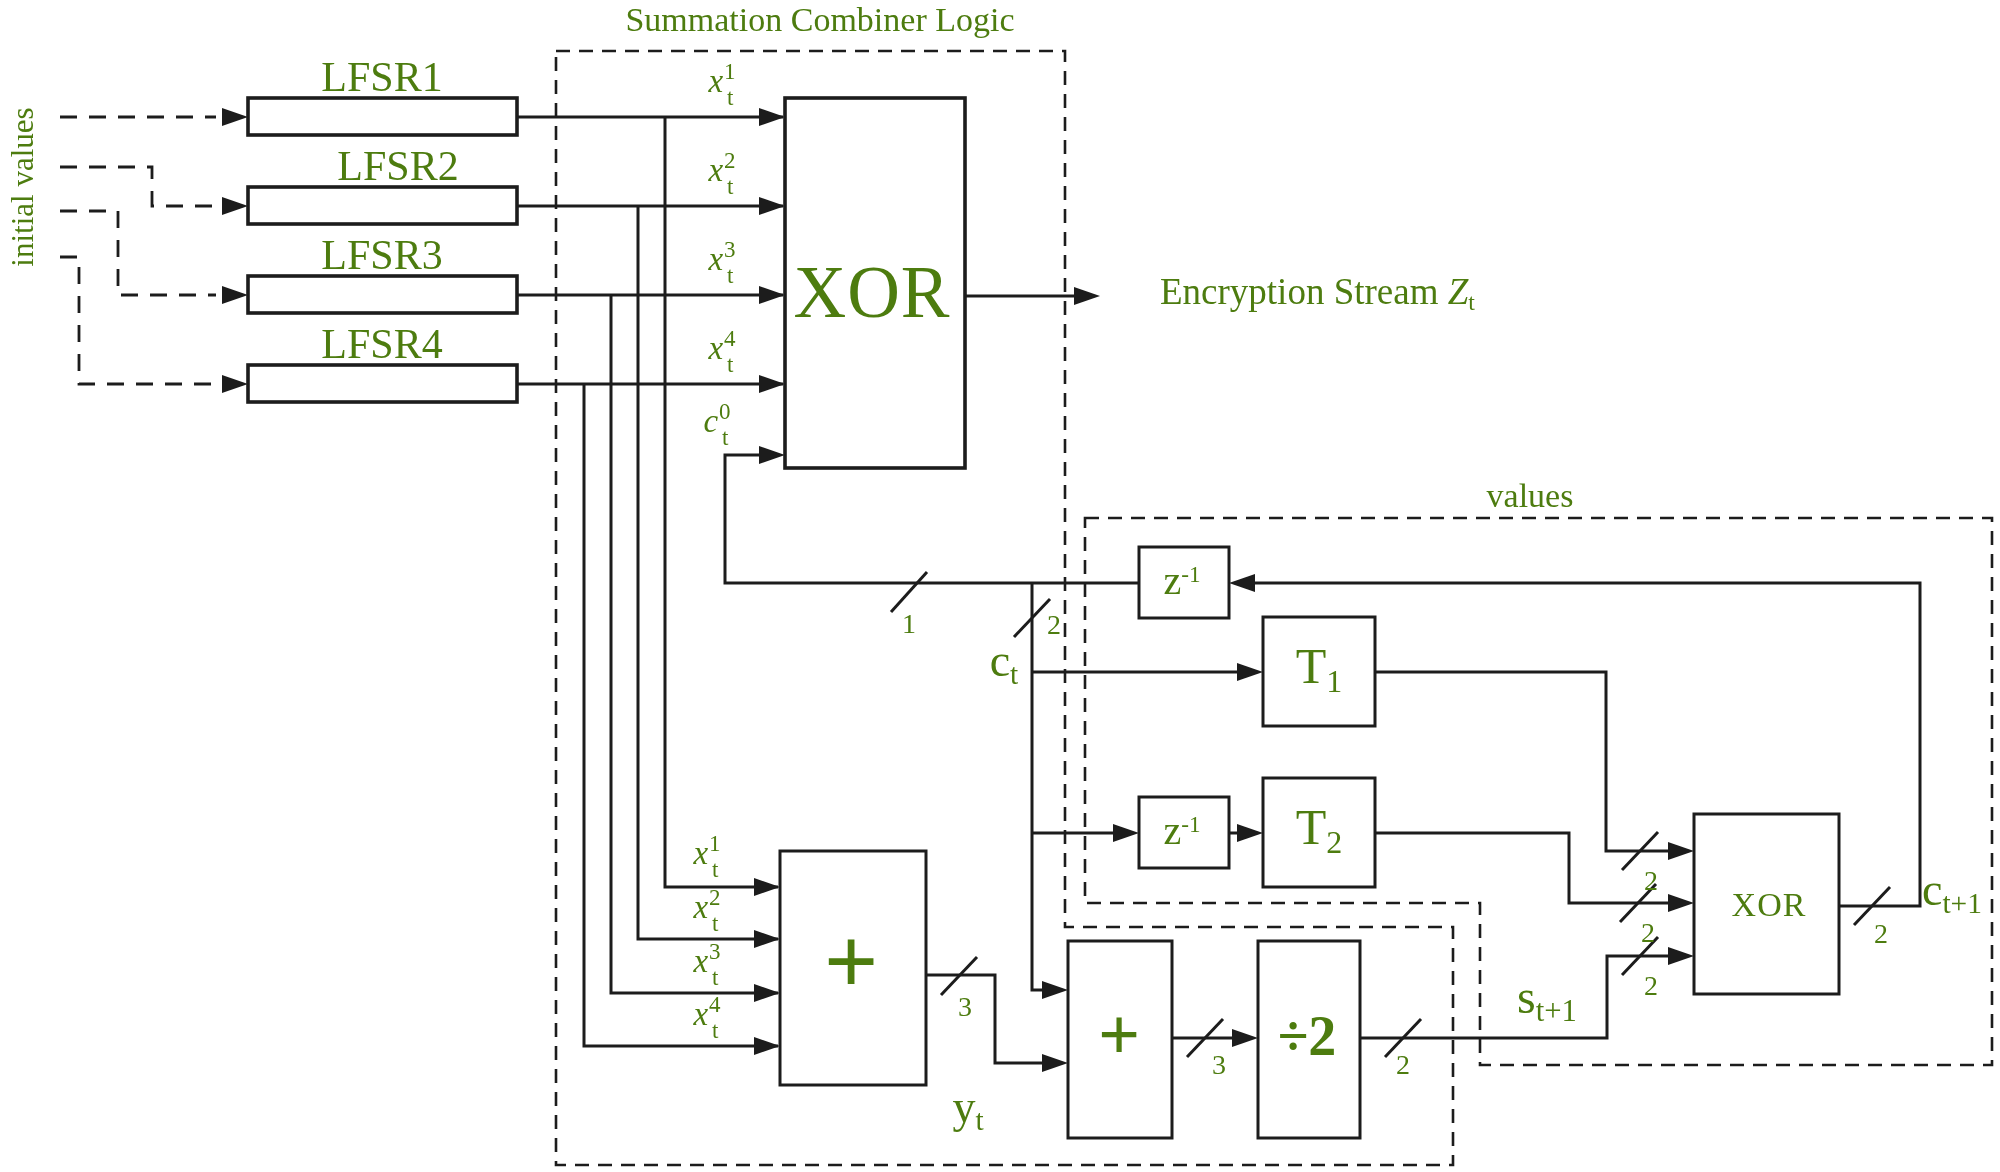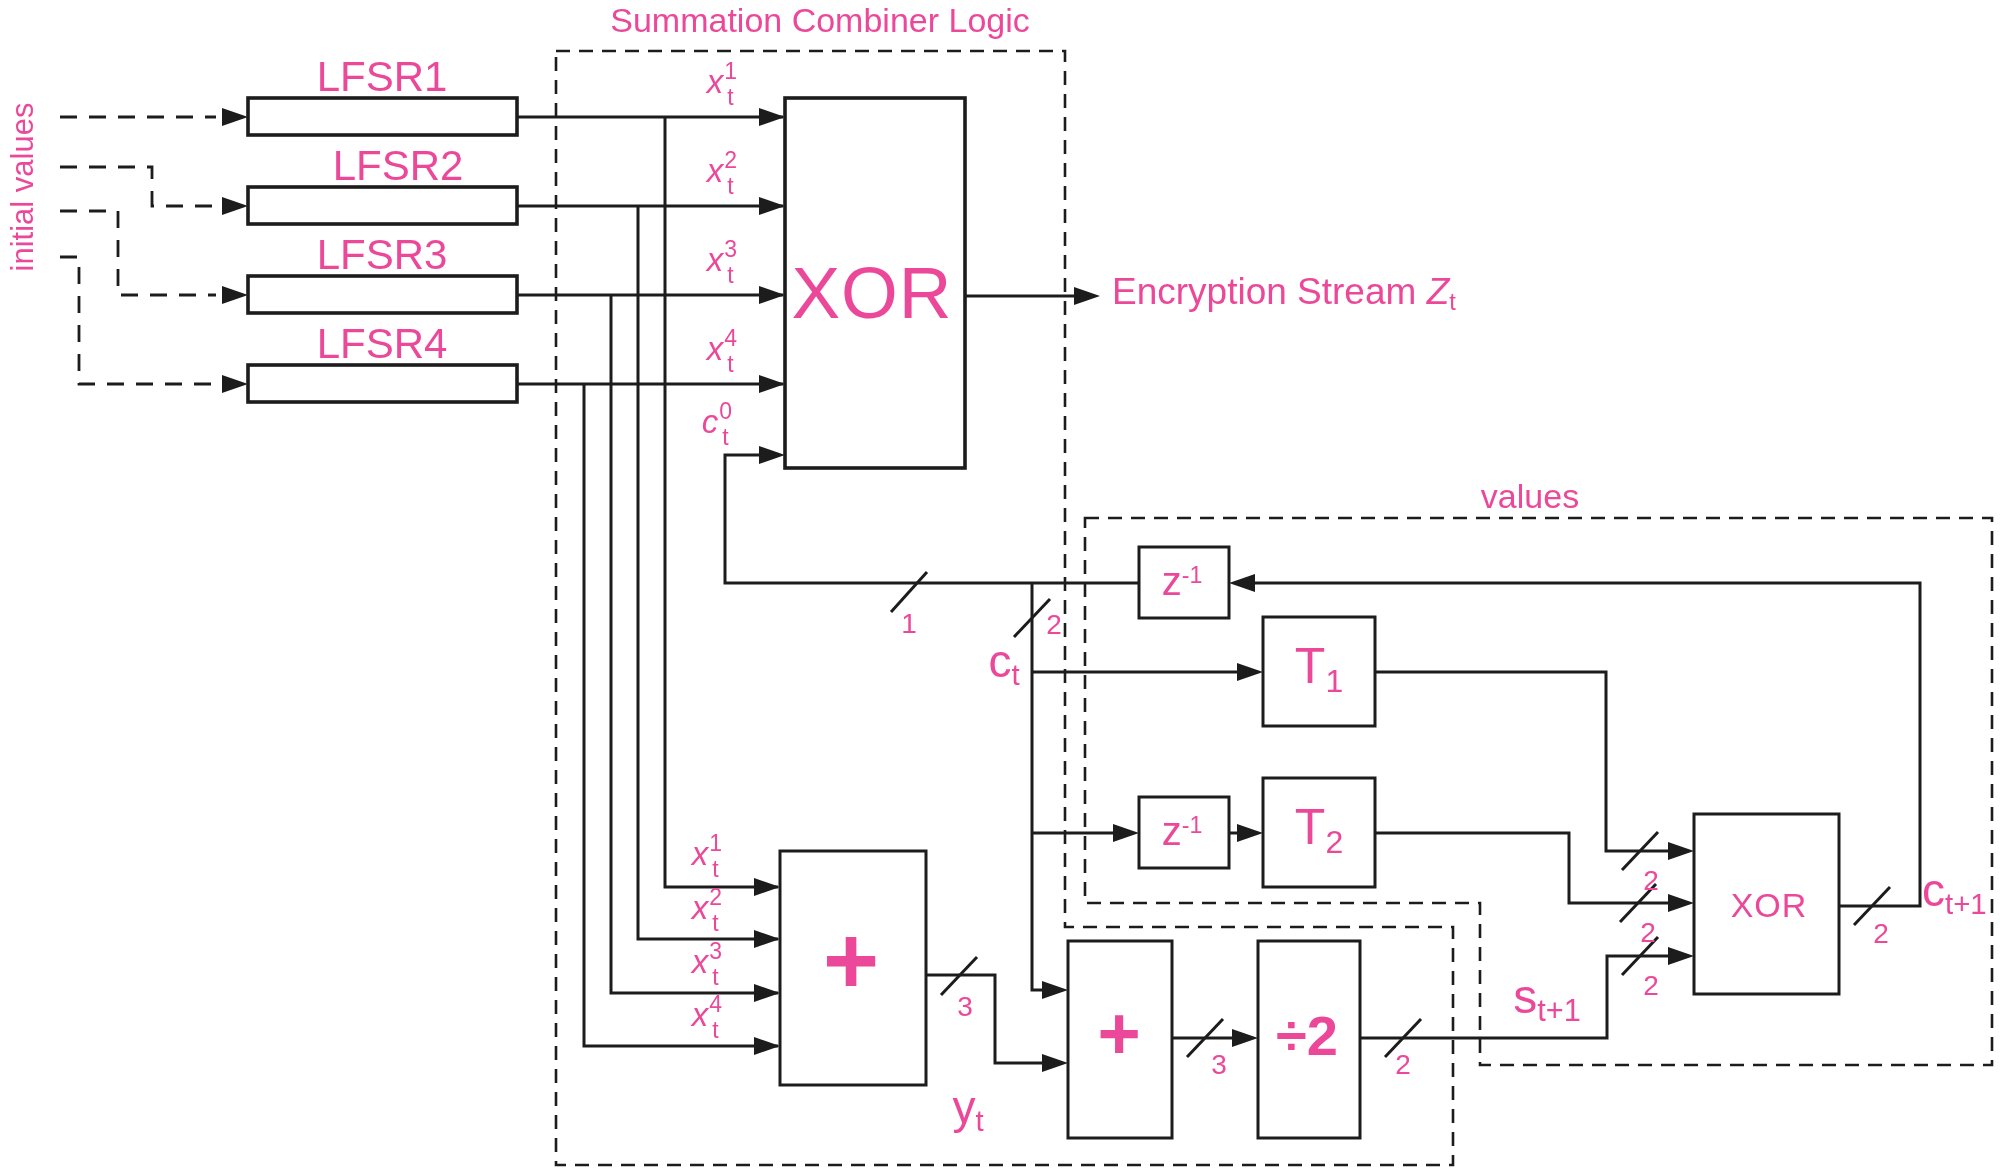--- a/index.html
+++ b/index.html
@@ -1,37 +1,37 @@
 <!DOCTYPE html>
 <html><head>
 <meta charset="utf-8">
 <style>
   html,body{margin:0;padding:0;background:#ffffff;}
   #canvas{position:relative;width:2000px;height:1172px;background:#ffffff;overflow:hidden;
-          font-family:Liberation Sans, sans-serif;color:#ec4899;}
+          font-family:Liberation Serif, serif;color:#4d7c0f;}
   #wires{position:absolute;left:0;top:0;}
   .wire{stroke:#1c1c1c;stroke-width:3;fill:none;}
   .boxline{stroke:#1c1c1c;stroke-width:3.6;fill:#ffffff;}
   .boxline2{stroke:#1c1c1c;stroke-width:3;fill:#ffffff;}
   .dashbox{stroke:#1c1c1c;stroke-width:2.6;fill:none;stroke-dasharray:14 9;}
   .feed{stroke:#1c1c1c;stroke-width:2.8;fill:none;stroke-dasharray:17 12;}
   .ah{fill:#1c1c1c;stroke:none;}
   .slash{stroke:#1c1c1c;stroke-width:3;fill:none;}
   .lbl{position:absolute;transform:translate(-50%,-50%);white-space:nowrap;line-height:1;}
   .lbl-left{position:absolute;transform:translateY(-50%);white-space:nowrap;line-height:1;}
   .title{font-size:34px;}
   .blendlbl{font-size:34px;}
   .initlbl{font-size:31px;transform:translate(-50%,-50%) rotate(-90deg);}
   .lfsrlbl{font-size:42px;}
   .xorbig{font-size:73px;letter-spacing:1px;}
   .xorsmall{font-size:34px;letter-spacing:1px;}
   .plusbig{font-size:96px;font-weight:bold;}
   .plussmall{font-size:74px;font-weight:bold;}
   .divlbl{font-size:56px;font-weight:bold;}
-  .enclbl{font-size:37px;}
+  .enclbl{font-size:37px;margin-left:48px;}
   .xlbl{font-size:33px;}
   .xbase{font-style:italic;}
   .stk{display:inline-flex;flex-direction:column;align-items:flex-start;font-style:normal;
        font-size:23px;line-height:1;vertical-align:middle;margin-left:1px;row-gap:3px;}
   .stk-sub{margin-left:3px;}
   .big{font-size:46px;}
   .st1{font-size:48px;}
   .tlbl{font-size:50px;text-align:center;}
   .zlbl{font-size:40px;}
   .sb{font-size:0.64em;vertical-align:-0.26em;}

